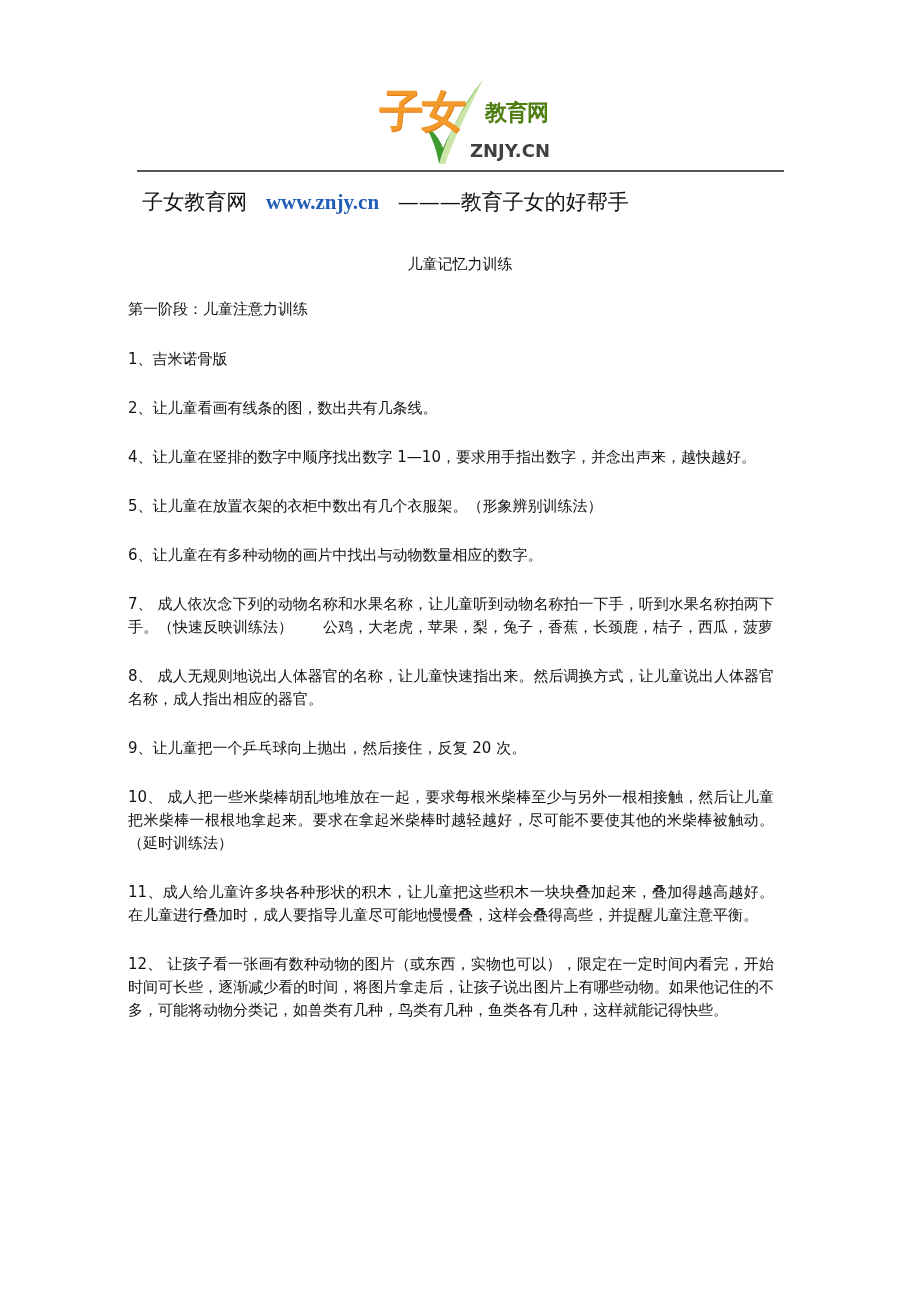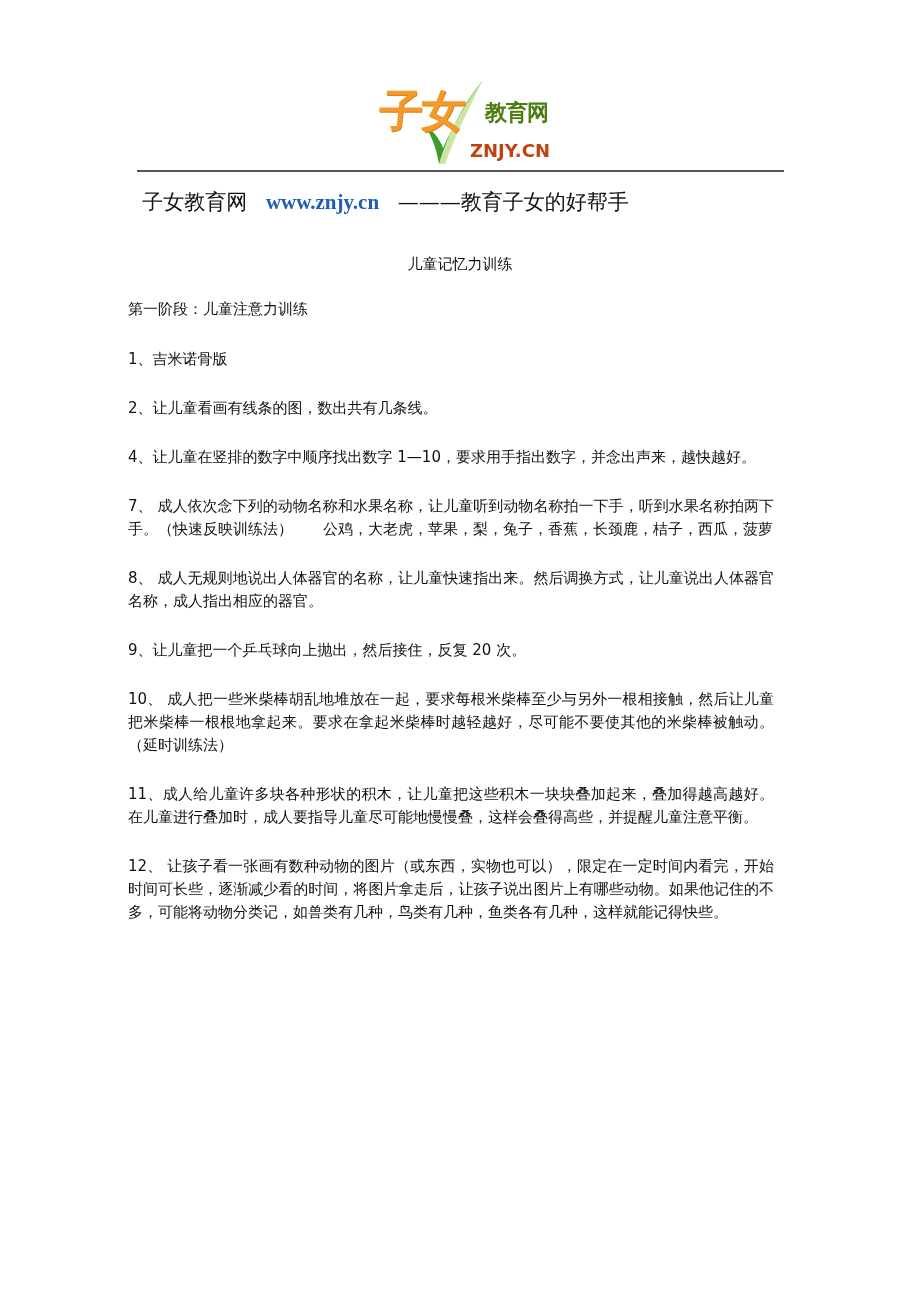--- a/index.html
+++ b/index.html
@@ -6,21 +6,21 @@
   body { width: 920px; height: 1302px; position: relative; overflow: hidden;
          font-family: "DejaVu Sans", "Liberation Sans", sans-serif; color: #111; }
   .logo { position: absolute; left: 375px; top: 78px; width: 190px; height: 90px; }
   .logo .zinv { position: absolute; left: 4px; top: 4px; font-size: 44px; font-weight: bold;
                 color: #f29a2b; letter-spacing: -2px; transform: skewX(-6deg);
                 font-family: "DejaVu Sans", sans-serif; text-shadow: 1px 1px 0 #e07d10; }
   .logo svg.swoosh { position: absolute; left: 46px; top: 0; }
   .logo .jyw { position: absolute; left: 110px; top: 20px; font-size: 22px; font-weight: bold;
                color: #4d7c0f; letter-spacing: -1px; font-family: "DejaVu Sans", sans-serif; }
   .logo .domain { position: absolute; left: 95px; top: 62px; font-size: 18px; font-weight: bold;
-                  color: #c2410c; letter-spacing: 0px; font-family: "DejaVu Sans", sans-serif; }
+                  color: #404040; letter-spacing: 0px; font-family: "DejaVu Sans", sans-serif; }
   .rule { position: absolute; left: 137px; top: 170px; width: 647px; height: 2px; background: #555; }
   .header-line { position: absolute; left: 0; width: 771px; top: 188px; text-align: center;
                  font-size: 21px; font-family: "DejaVu Serif", "Liberation Serif", serif; color: #111; }
   .header-line .url { color: #1f5db8; font-weight: bold; font-family: "Liberation Serif", serif; margin: 0 12px; }
   .doc-title { position: absolute; left: 0; width: 920px; top: 255px; text-align: center; font-size: 15px; }
   .content { position: absolute; left: 128px; width: 646px; top: 298px; font-size: 15px; line-height: 23px; }
   .content p { margin: 0 0 26px 0; text-align: justify; }
   .content p.section { margin-bottom: 27px; }
 </style>
 </head>
@@ -44,19 +44,21 @@
   <span>———教育子女的好帮手</span>
 </div>
 
 <div class="doc-title">儿童记忆力训练</div>
 
 <div class="content">
   <p class="section">第一阶段：儿童注意力训练</p>
   <p>1、吉米诺骨版</p>
   <p>2、让儿童看画有线条的图，数出共有几条线。</p>
   <p>4、让儿童在竖排的数字中顺序找出数字  1—10，要求用手指出数字，并念出声来，越快越好。</p>
+  <p>5、让儿童在放置衣架的衣柜中数出有几个衣服架。（形象辨别训练法）</p>
+  <p>6、让儿童在有多种动物的画片中找出与动物数量相应的数字。</p>
   <p>7、 成人依次念下列的动物名称和水果名称，让儿童听到动物名称拍一下手，听到水果名称拍两下手。（快速反映训练法）　　公鸡，大老虎，苹果，梨，兔子，香蕉，长颈鹿，桔子，西瓜，菠萝</p>
   <p>8、 成人无规则地说出人体器官的名称，让儿童快速指出来。然后调换方式，让儿童说出人体器官名称，成人指出相应的器官。</p>
   <p>9、让儿童把一个乒乓球向上抛出，然后接住，反复 20 次。</p>
   <p>10、  成人把一些米柴棒胡乱地堆放在一起，要求每根米柴棒至少与另外一根相接触，然后让儿童把米柴棒一根根地拿起来。要求在拿起米柴棒时越轻越好，尽可能不要使其他的米柴棒被触动。（延时训练法）</p>
   <p>11、成人给儿童许多块各种形状的积木，让儿童把这些积木一块块叠加起来，叠加得越高越好。在儿童进行叠加时，成人要指导儿童尽可能地慢慢叠，这样会叠得高些，并提醒儿童注意平衡。</p>
   <p>12、  让孩子看一张画有数种动物的图片（或东西，实物也可以），限定在一定时间内看完，开始时间可长些，逐渐减少看的时间，将图片拿走后，让孩子说出图片上有哪些动物。如果他记住的不多，可能将动物分类记，如兽类有几种，鸟类有几种，鱼类各有几种，这样就能记得快些。</p>
 </div>
 
 </body></html>

